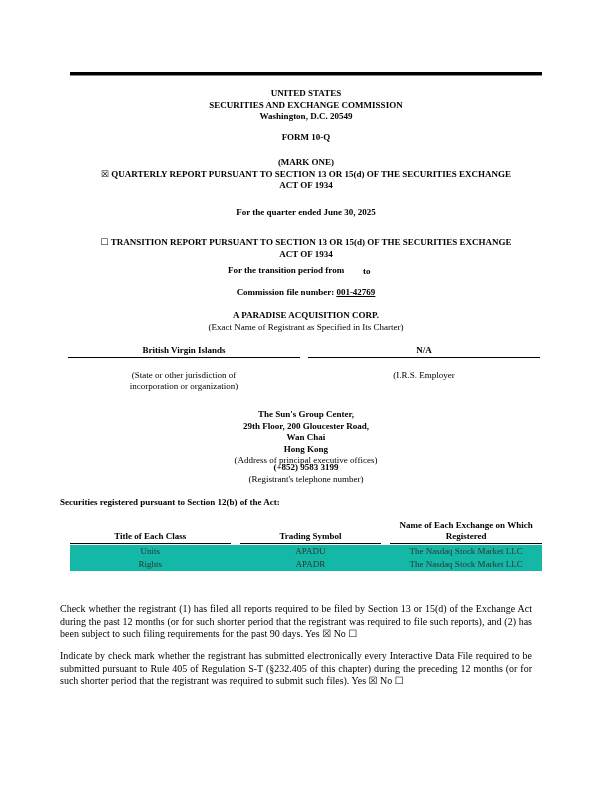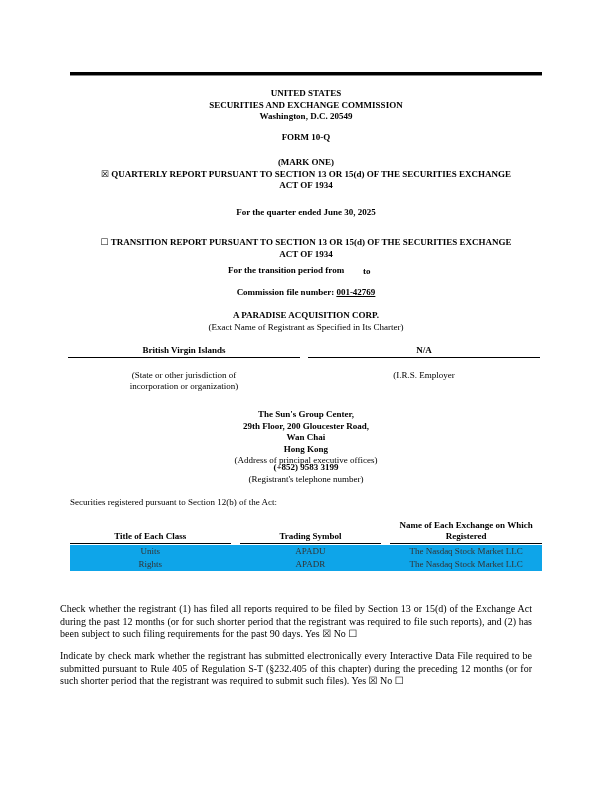--- a/index.html
+++ b/index.html
@@ -14,21 +14,21 @@
   .cb { font-weight: normal; }
   u { text-decoration: underline; }
   .reg-cols { position: absolute; left: 68px; top: 345px; width: 472px; height: 40px; }
   .reg-col { position: absolute; top: 0; text-align: center; line-height: 11px; }
   .reg-col .val { font-weight: bold; padding-bottom: 1px; border-bottom: 1.5px solid #000; }
   .reg-col .lbl { padding-top: 2px; margin-top: 10px; }
   table.sec { position: absolute; left: 70px; top: 520px; width: 472px; border-collapse: collapse; font-size: 9px; }
   table.sec th { font-weight: bold; text-align: center; vertical-align: bottom; line-height: 11px; padding: 0 0 1px 0; margin-top: 24px; }
   table.sec th .hd { border-bottom: 1.5px solid #000; display: block; padding-bottom: 1px; }
   table.sec td { text-align: center; line-height: 11px; padding: 1px 0; vertical-align: top; }
-  table.sec tr.shaded td.c { background: #0ea5e9; color: #333; }
+  table.sec tr.shaded td.c { background: #14b8a6; color: #333; }
   table.sec tr.bold td { font-weight: bold; }
   .gap { width: 9px; }
   .para { position: absolute; left: 60px; width: 472px; text-align: justify; line-height: 12.5px; font-size: 10px; }
 </style>
 </head>
 <body>
 
 <div class="top-rule"></div>
 
 <div class="abs center b line" style="top:88px;">
@@ -89,21 +89,21 @@
   <div class="b">Wan Chai</div>
   <div class="b">Hong Kong</div>
   <div>(Address of principal executive offices)</div>
 </div>
 
 <div class="abs center line" style="top:462px;">
   <div class="b">(+852) 9583 3199</div>
   <div>(Registrant's telephone number)</div>
 </div>
 
-<div style="position:absolute; left:70px; top:497px;">Securities registered pursuant to Section 12(b) of the Act:</div>
+<div style="position:absolute; left:60px; top:497px;font-weight:bold;">Securities registered pursuant to Section 12(b) of the Act:</div>
 
 <table class="sec">
   <colgroup>
     <col style="width:161px">
       <col style="width:9px">
       <col style="width:142px">
       <col style="width:8px">
       <col style="width:152px">
   </colgroup>
   <thead>

